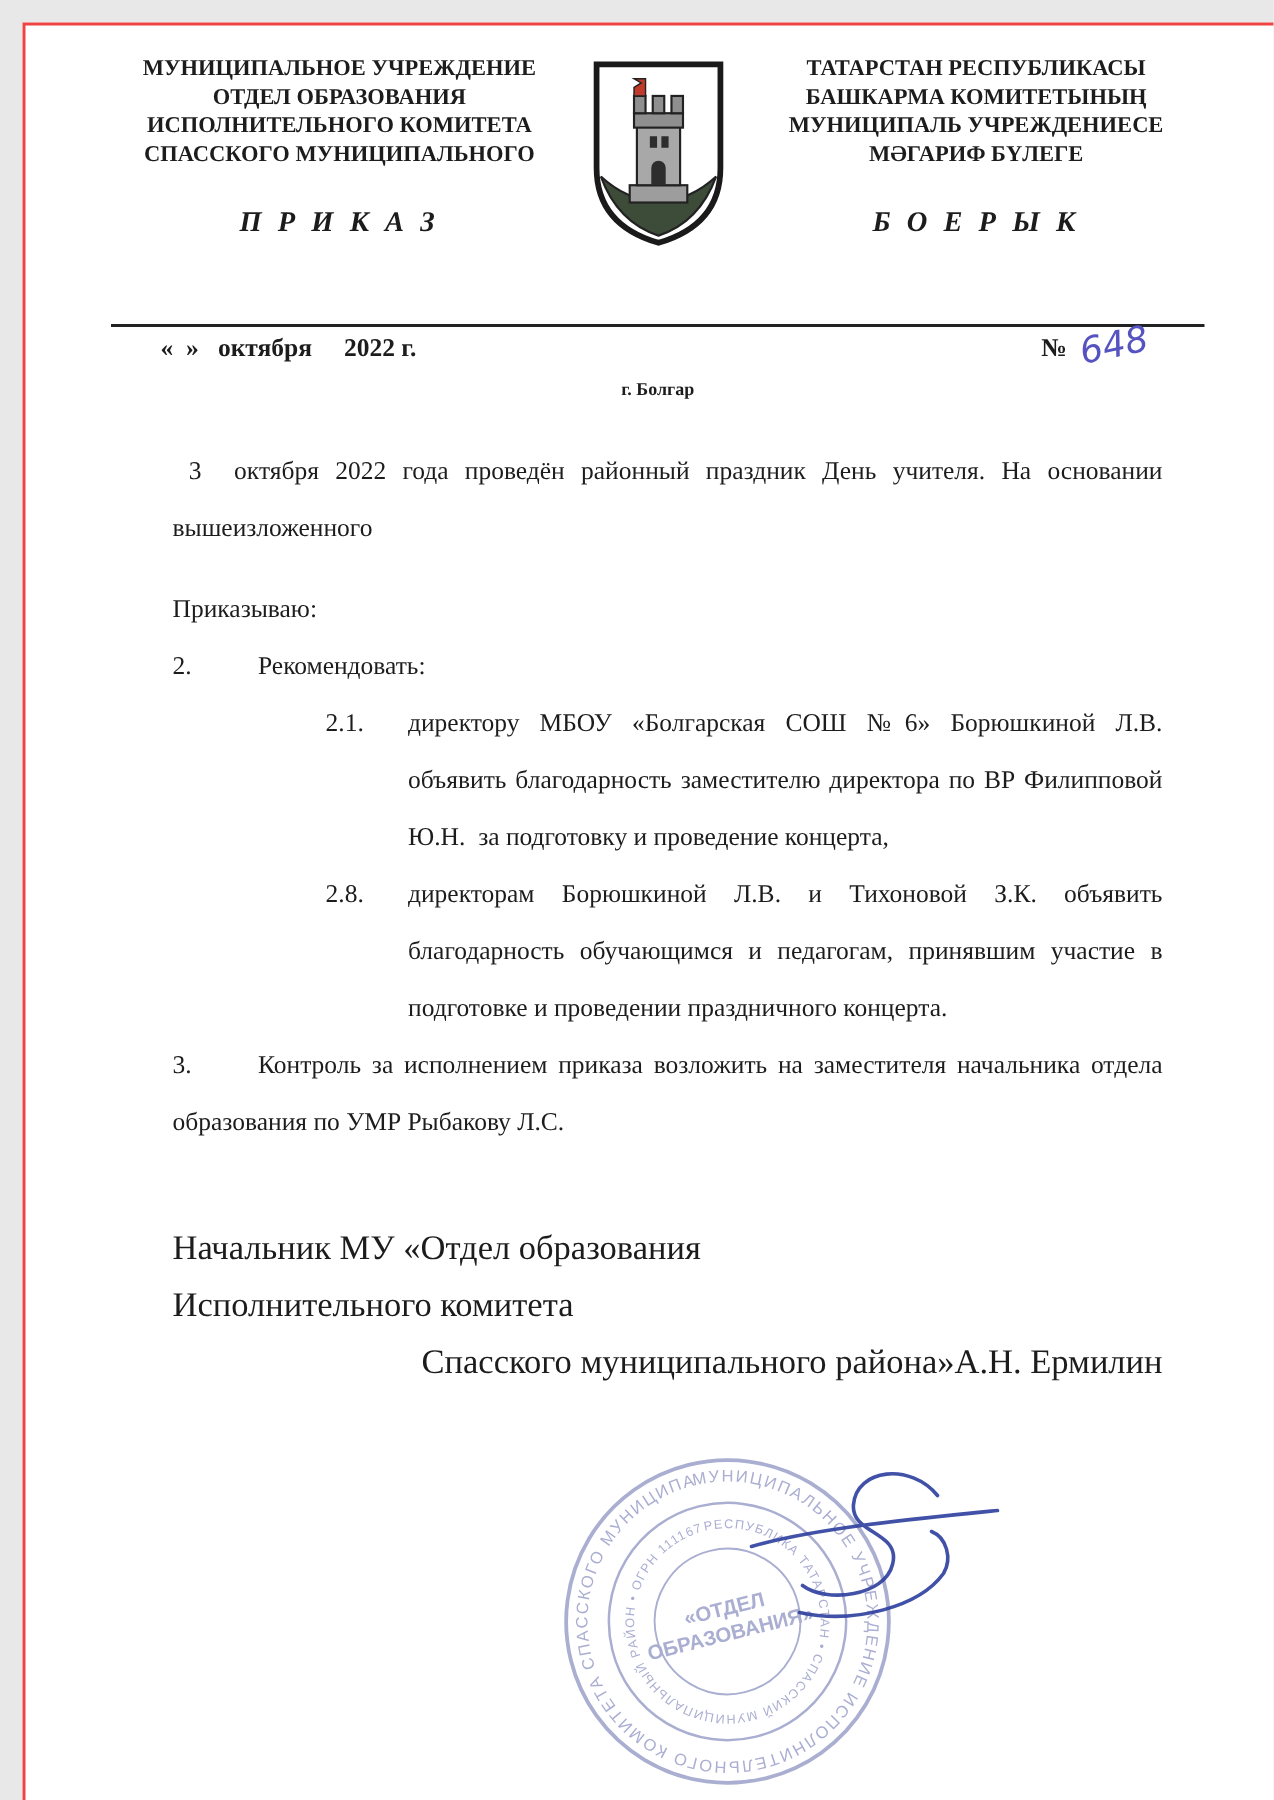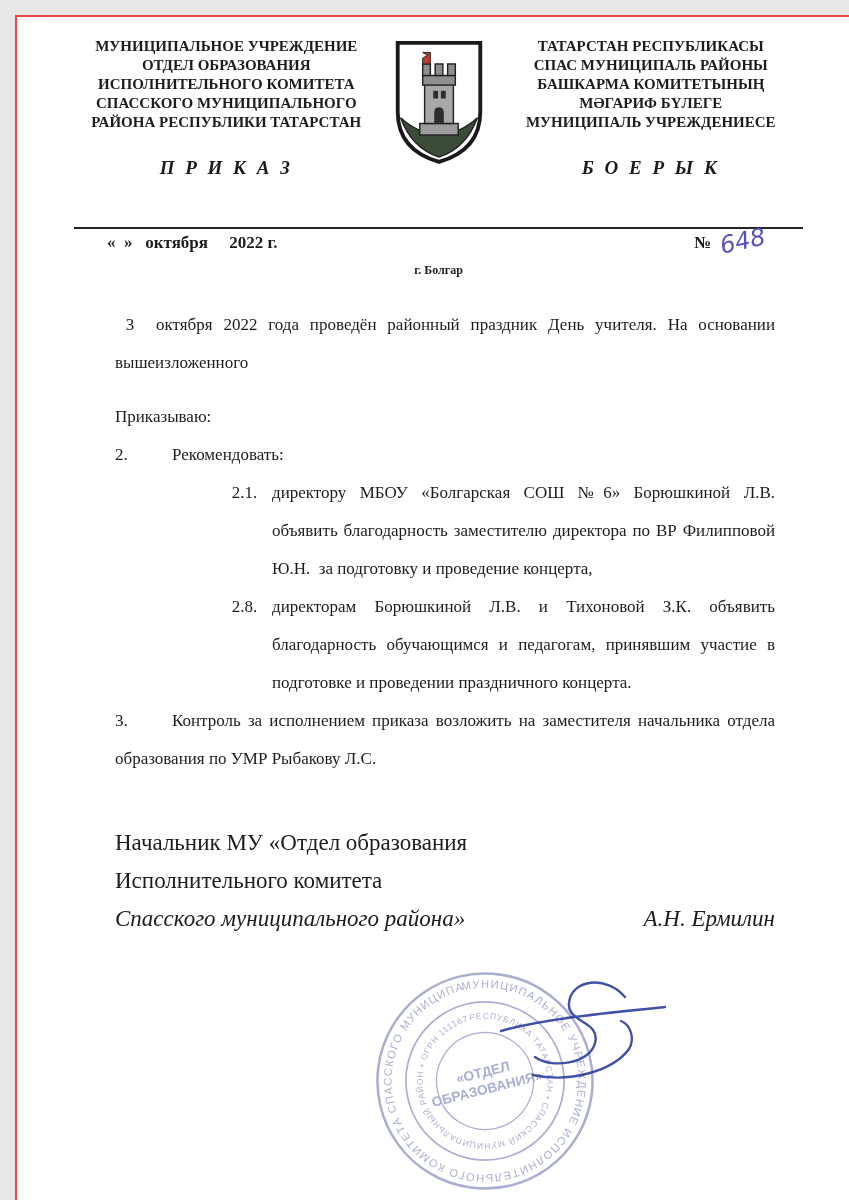--- a/index.html
+++ b/index.html
@@ -36,25 +36,25 @@
   }
   .city{text-align:center;font-weight:bold;font-size:12px;margin-top:2px;}
   .subject{text-align:center;font-weight:bold;font-size:17.5px;margin-top:30px;}
   
   .bodytext{margin-top:28px;padding:0 40px 0 53px;font-size:17px;line-height:38px;}
   .para{text-align:justify;margin:0;}
   .verb{margin-top:16px;}
   .item{margin:0;text-align:justify;}
   .item .inum{display:inline-block;width:57px;}
   .subitem{display:flex;margin-left:102px;}
-  .subitem .snum{width:55px;flex-shrink:0;text-align:center;}
+  .subitem .snum{width:55px;flex-shrink:0;}
   .subitem .stext{flex:1;text-align:justify;}
   
   .sig{margin-top:46px;padding:0 40px 0 53px;font-size:23px;line-height:38px;}
-  .sig-last{display:flex;justify-content:space-between;font-style:italic;}
+  .sig-last{display:flex;justify-content:flex-end;}
   
   .stamp{
     position:absolute;left:352px;top:948px;width:232px;height:232px;
     transform:rotate(-14deg);opacity:0.72;z-index:2;
   }
   .autograph{
     position:absolute;left:458px;top:952px;width:205px;height:132px;z-index:3;
   }
 </style>
 </head>
@@ -62,21 +62,20 @@
 
 <div class="page">
   <div class="inner">
 
     <div class="hdr">
       <div class="hdr-col">
         <div>МУНИЦИПАЛЬНОЕ УЧРЕЖДЕНИЕ</div>
         <div>ОТДЕЛ ОБРАЗОВАНИЯ</div>
         <div>ИСПОЛНИТЕЛЬНОГО КОМИТЕТА</div>
         <div>СПАССКОГО МУНИЦИПАЛЬНОГО</div>
-        <div>РАЙОНА РЕСПУБЛИКИ ТАТАРСТАН</div>
         <div class="hdr-title">П Р И К А З</div>
       </div>
 
       <svg class="emblem" viewBox="0 0 100 132" aria-hidden="true">
         <path d="M7,4 H93 V76 C93,106 74,121 50,128 C26,121 7,106 7,76 Z" fill="#ffffff" stroke="#1a1a1a" stroke-width="4"></path>
         <path d="M10,82 C18,104 32,117 50,123 C68,117 82,104 90,82 C76,95 62,99 50,99 C38,99 24,95 10,82 Z" fill="#3d4b39" stroke="#222" stroke-width="1.5"></path>
 
         <rect x="30" y="88" width="40" height="12" fill="#9d9d9d" stroke="#222" stroke-width="1.5"></rect>
         <rect x="35" y="46" width="30" height="42" fill="#a8a8a8" stroke="#222" stroke-width="1.5"></rect>
         <rect x="33" y="38" width="34" height="10" fill="#8f8f8f" stroke="#222" stroke-width="1.5"></rect>
@@ -84,24 +83,23 @@
         <rect x="46" y="26" width="8" height="12" fill="#8f8f8f" stroke="#222" stroke-width="1.5"></rect>
         <rect x="59" y="26" width="8" height="12" fill="#8f8f8f" stroke="#222" stroke-width="1.5"></rect>
         <rect x="44" y="54" width="5" height="8" fill="#2d2d2d"></rect>
         <rect x="52" y="54" width="5" height="8" fill="#2d2d2d"></rect>
         <path d="M45,88 V76 a5,5 0 0 1 10,0 V88 Z" fill="#2d2d2d"></path>
         <polygon points="41,14 41,26 33,26 33,20 38,17 33,14" fill="#c03a2b" stroke="#222" stroke-width="1"></polygon>
       </svg>
 
       <div class="hdr-col">
         <div>ТАТАРСТАН РЕСПУБЛИКАСЫ</div>
-        <div>СПАС МУНИЦИПАЛЬ РАЙОНЫ</div>
         <div>БАШКАРМА КОМИТЕТЫНЫҢ</div>
+        <div>МУНИЦИПАЛЬ УЧРЕЖДЕНИЕСЕ</div>
         <div>МӘГАРИФ БҮЛЕГЕ</div>
-        <div>МУНИЦИПАЛЬ УЧРЕЖДЕНИЕСЕ</div>
         <div class="hdr-title">Б О Е Р Ы К</div>
       </div>
     </div>
 
     <div class="rule"></div>
     <div class="date-row">
       <span class="pre">«  »   октября     2022 г.</span>
       <span class="num-group">
         <span>№</span>
         <span class="hand-num">648</span>

